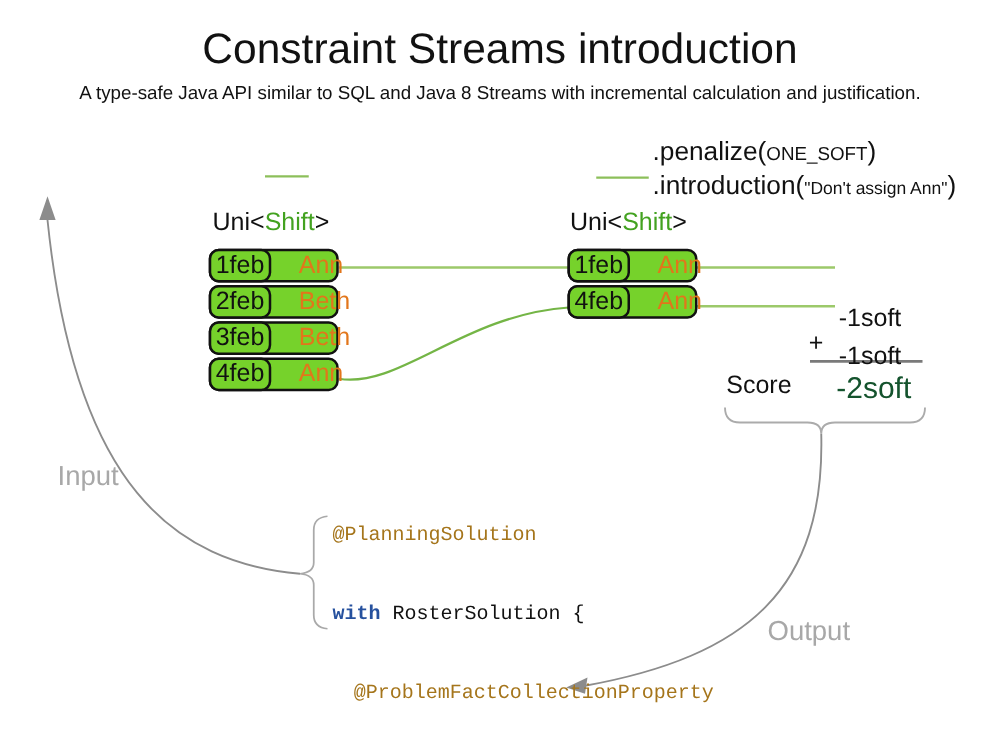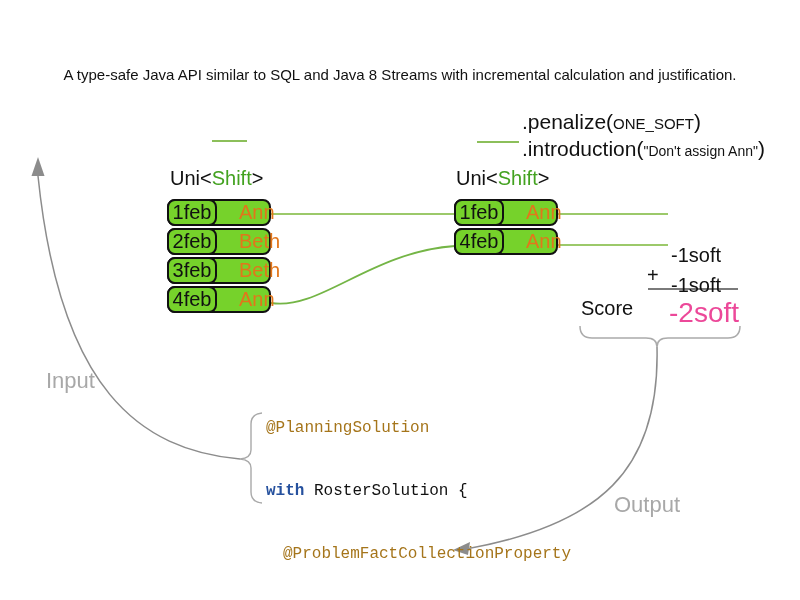--- a/index.html
+++ b/index.html
@@ -15,21 +15,21 @@
   .green{color:#43A220;}
   .expr{color:#111;}
   .uni{font-size:20px;color:#111;}
   .stable{display:flex;flex-direction:column;gap:2px;}
   .srow{box-sizing:border-box;width:104px;height:27px;background:#76D22B;border:2px solid #111;border-radius:8px;display:flex;}
   .srow .date{box-sizing:border-box;margin:-2px;height:27px;min-width:50px;background:#76D22B;border:2px solid #111;border-radius:8px;display:flex;align-items:center;justify-content:center;font-size:20px;color:#111;padding:0 4px;}
   .srow .emp{flex:1;display:flex;align-items:center;padding-left:24px;font-size:20px;color:#E2761B;}
   .soft{font-size:20px;color:#111;margin-top:44px;}
   .plus{font-size:20px;color:#111;}
   .score-label{font-size:20px;color:#111;}
-  .score-value{font-size:28px;color:#ec4899;text-align:center;}
+  .score-value{font-size:24px;color:#14532d;text-align:center;}
   .io-label{font-size:22px;color:#A8A8A8;}
   .code{font-size:16px;line-height:21px;color:#111;}
   .code .line{white-space:pre;font-family:Liberation Mono, monospace;}
   .code .ind{padding-left:17px;}
   .c-ann{color:#A5751B;}
   .c-kw{color:#26519E;font-weight:bold;}
 </style>
 </head>
 <body>
 
@@ -52,20 +52,21 @@
 
     <path d="M 262 413 Q 251 414 251 424 L 251 450 Q 251 458 240 459 Q 251 460 251 468 L 251 492 Q 251 502 262 503" stroke="#A9A9A9" stroke-width="1.4" fill="none"></path>
 
     <path d="M 240 459 C 140 450 60 390 38 176" stroke="#8C8C8C" stroke-width="1.5" fill="none"></path>
     <polygon points="38,157 31.5,176 44.5,176" fill="#8C8C8C"></polygon>
 
     <path d="M 657 347 C 660 470 600 525 466 549" stroke="#8C8C8C" stroke-width="1.5" fill="none"></path>
     <polygon points="453,550 470,542 468,555" fill="#8C8C8C"></polygon>
   </svg>
 
+  <div class="abs title">Constraint Streams introduction</div>
   <div class="abs subtitle">A type-safe Java API similar to SQL and Java 8 Streams with incremental calculation and justification.</div>
 
 
 
   <div class="abs expr" style="left:522px;top:110px;"><span class="big">.penalize(</span><span class="small-arg">ONE_SOFT</span><span class="big">)</span></div>
 
   <div class="abs expr" style="left:522px;top:137px;"><span class="big">.introduction(</span><span class="tiny-arg">"Don't assign Ann"</span><span class="big">)</span></div>
 
   <div class="abs uni" style="left:170px;top:167px;"><span>Uni&lt;</span><span class="green">Shift</span><span>&gt;</span></div>
 

